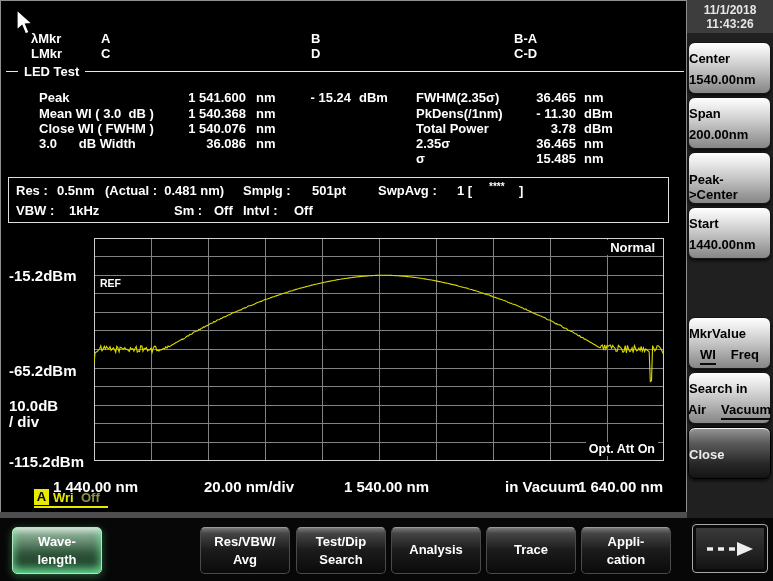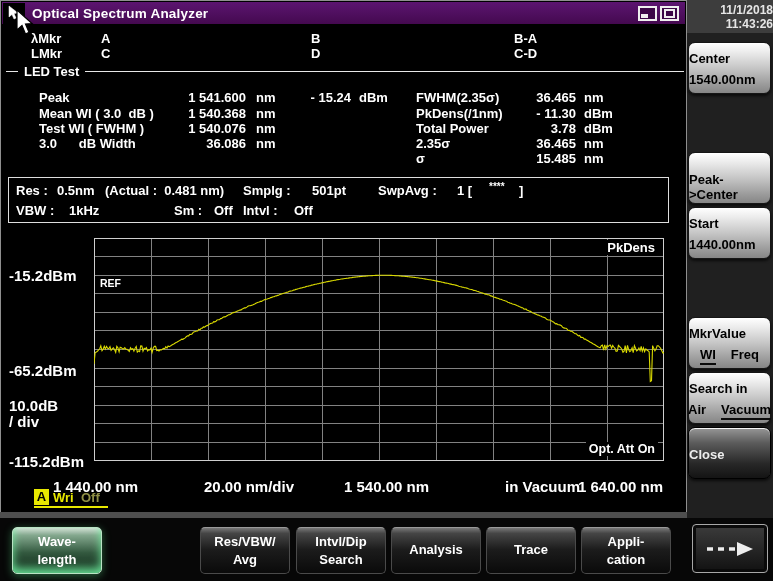--- a/index.html
+++ b/index.html
@@ -22,21 +22,21 @@
   
   .resbox{left:7px;top:176px;width:661px;height:46px;border:1px solid #dedede;box-sizing:border-box;}
   .resbox span{position:absolute;font-size:13px;white-space:pre;}
   
   .plot{left:93px;top:237px;width:570px;height:223px;}
   .plot-tag{background:#000;padding:0 3px;font-size:13px;}
   .ylab,.xlab{font-size:15px;white-space:pre;}
   .legendA{width:15px;height:16px;background:#e8e800;color:#000;text-align:center;font-size:13px;line-height:16px;}
   
   .rpanel{left:687px;top:0;width:86px;height:581px;background:#202020;}
-  .datebox{left:687px;top:0;width:86px;height:33px;background:#3d3d3d;text-align:right;font-size:12px;color:#e6e6e6;}
+  .datebox{left:687px;top:0;width:86px;height:33px;background:#3d3d3d;text-align:center;font-size:12px;color:#e6e6e6;}
   .rbtn{left:688px;width:83px;height:52px;border-radius:7px;border:1px solid #161616;box-sizing:border-box;
         background:linear-gradient(180deg,#ffffff 0%,#ececec 18%,#c6c6c6 50%,#9c9c9c 82%,#868686 100%);
         box-shadow:0 2px 3px rgba(0,0,0,.65), inset 0 1px 0 rgba(255,255,255,.9);
         color:#000;font-size:13px;}
   .rbtn .l1{display:block;margin-top:8px;}
   .rbtn .l2{display:block;margin-top:6px;}
   .rbtn.single .l1{margin-top:19px;}
   .opts{display:flex;justify-content:center;gap:15px;margin-top:6px;}
   .opt{padding-bottom:1px;}
   .opt.sel{border-bottom:2px solid #0a0a0a;}
@@ -62,34 +62,20 @@
 <div class="scr">
 
   <div class="abs rpanel"></div>
   <div class="abs datebox">
     <div style="margin-top:3px">11/1/2018</div>
     <div>11:43:26</div>
   </div>
 
   <div class="abs window">
 
-    <div class="abs titlebar">
-      <div class="abs app-icon">
-        <svg width="22" height="21" viewBox="0 0 22 21">
-          <path d="M6 3 L6 14 L9 11.5 L11 16 L13 15 L11 10.5 L15 10 Z" fill="#fff" stroke="#fff" stroke-width="0.5"></path>
-        </svg>
-      </div>
-      <span class="abs title-text">Optical Spectrum Analyzer</span>
-      <div class="abs win-btn" style="left:636px">
-          <div class="min-glyph"></div>
-        </div>
-      <div class="abs win-btn" style="left:658px">
-          <div class="max-glyph"></div>
-        </div>
-    </div>
 
     <div class="abs" style="left:14px;top:8px;z-index:20">
       <svg width="20" height="28" viewBox="0 0 20 28">
         <path d="M2 1 L2 21 L7 16.5 L10.5 25 L14 23.3 L10.5 15 L17 14.5 Z" fill="#fff" stroke="#000" stroke-width="1.2"></path>
       </svg>
     </div>
 
     <div class="abs t13 mrow" style="left:0;top:30px;width:687px;height:14px">
       <span style="left:30px">λMkr</span>
       <span style="left:100px">A</span>
@@ -115,21 +101,21 @@
       <span style="left:217px">nm</span>
       <span class="val" style="left:230px;width:82px">- 15.24</span>
       <span style="left:320px">dBm</span>
     </div>
     <div class="abs t13 mrow" style="left:38px;top:105px;width:360px;height:14px">
       <span style="left:0">Mean WI ( 3.0  dB )</span>
       <span class="val" style="left:110px;width:97px">1 540.368</span>
       <span style="left:217px">nm</span>
     </div>
     <div class="abs t13 mrow" style="left:38px;top:120px;width:360px;height:14px">
-      <span style="left:0">Test WI ( FWHM )</span>
+      <span style="left:0">Close WI ( FWHM )</span>
       <span class="val" style="left:110px;width:97px">1 540.076</span>
       <span style="left:217px">nm</span>
     </div>
     <div class="abs t13 mrow" style="left:38px;top:135px;width:360px;height:14px">
       <span style="left:0">3.0      dB Width</span>
       <span class="val" style="left:110px;width:97px">36.086</span>
       <span style="left:217px">nm</span>
     </div>
 
     <div class="abs t13 mrow" style="left:415px;top:89px;width:230px;height:14px">
@@ -200,21 +186,21 @@
             <line x1="0" y1="130.08333333333331" x2="570" y2="130.08333333333331" stroke="#828282" stroke-width="1"></line>
             <line x1="0" y1="148.66666666666666" x2="570" y2="148.66666666666666" stroke="#828282" stroke-width="1"></line>
             <line x1="0" y1="167.25" x2="570" y2="167.25" stroke="#828282" stroke-width="1"></line>
             <line x1="0" y1="185.83333333333331" x2="570" y2="185.83333333333331" stroke="#828282" stroke-width="1"></line>
             <line x1="0" y1="204.41666666666666" x2="570" y2="204.41666666666666" stroke="#828282" stroke-width="1"></line>
             <line x1="0" y1="222.5" x2="570" y2="222.5" stroke="#828282" stroke-width="1"></line>
             <rect x="0.5" y="0.5" width="569" height="222" fill="none" stroke="#cfcfcf" stroke-width="1"></rect>
           </g>
           <polyline points="0.0,126.0 1.1,114.8 2.3,114.1 3.4,113.3 4.6,111.8 5.7,110.8 6.8,107.9 8.0,112.7 9.1,111.2 10.3,108.2 11.4,111.1 12.5,108.4 13.7,110.2 14.8,110.7 16.0,108.6 17.1,112.3 18.2,110.9 19.4,109.9 20.5,111.5 21.7,114.3 22.8,108.4 23.9,109.8 25.1,113.8 26.2,109.2 27.4,109.6 28.5,110.9 29.6,110.9 30.8,109.6 31.9,111.3 33.1,111.4 34.2,112.4 35.3,113.4 36.5,109.7 37.6,111.4 38.8,110.6 39.9,113.1 41.0,110.4 42.2,108.5 43.3,114.2 44.5,112.9 45.6,113.6 46.7,107.9 47.9,108.1 49.0,113.1 50.2,110.3 51.3,110.9 52.4,109.6 53.6,112.9 54.7,111.6 55.9,111.9 57.0,110.2 58.1,114.3 59.3,110.0 60.4,108.4 61.6,108.4 62.7,112.5 63.8,112.2 65.0,113.0 66.1,111.7 67.3,112.0 68.4,111.2 69.5,110.4 70.7,110.8 71.8,108.7 73.0,110.1 74.1,108.0 75.2,108.7 76.4,108.0 77.5,107.3 78.7,106.6 79.8,106.0 80.9,105.3 82.1,104.6 83.2,104.0 84.4,103.3 85.5,102.6 86.6,102.0 87.8,101.1 88.9,101.3 90.1,100.6 91.2,99.9 92.3,98.7 93.5,97.9 94.6,97.9 95.8,96.3 96.9,96.5 98.0,96.0 99.2,94.4 100.3,93.7 101.5,93.5 102.6,93.0 103.7,93.0 104.9,91.3 106.0,91.9 107.2,90.2 108.3,90.1 109.4,88.9 110.6,89.1 111.7,88.3 112.9,87.6 114.0,87.4 115.1,86.4 116.3,85.6 117.4,85.3 118.6,85.0 119.7,83.7 120.8,83.9 122.0,83.2 123.1,82.0 124.3,81.7 125.4,81.8 126.5,80.6 127.7,80.5 128.8,79.4 130.0,78.8 131.1,78.9 132.2,78.3 133.4,77.6 134.5,76.8 135.7,76.6 136.8,76.1 137.9,75.3 139.1,74.6 140.2,74.4 141.4,73.9 142.5,73.6 143.6,73.1 144.8,72.6 145.9,72.1 147.1,71.9 148.2,71.0 149.3,70.6 150.5,69.9 151.6,69.9 152.8,69.1 153.9,68.3 155.0,67.8 156.2,67.7 157.3,67.4 158.5,67.1 159.6,66.5 160.7,66.0 161.9,65.2 163.0,64.7 164.2,64.2 165.3,64.0 166.4,63.4 167.6,63.4 168.7,62.6 169.9,62.0 171.0,61.6 172.1,61.3 173.3,60.9 174.4,60.5 175.6,60.3 176.7,59.6 177.8,59.4 179.0,58.7 180.1,58.7 181.3,58.0 182.4,57.9 183.5,57.4 184.7,57.2 185.8,56.4 187.0,56.1 188.1,55.8 189.2,55.4 190.4,55.0 191.5,54.8 192.7,54.2 193.8,54.2 194.9,53.5 196.1,53.1 197.2,53.0 198.4,52.7 199.5,52.1 200.6,52.0 201.8,51.4 202.9,51.2 204.1,50.8 205.2,50.5 206.3,50.1 207.5,50.0 208.6,49.6 209.8,49.3 210.9,49.1 212.0,48.6 213.2,48.3 214.3,48.1 215.5,47.7 216.6,47.6 217.7,47.1 218.9,47.0 220.0,46.6 221.2,46.3 222.3,46.2 223.4,45.8 224.6,45.7 225.7,45.2 226.9,45.1 228.0,44.8 229.1,44.6 230.3,44.2 231.4,44.1 232.6,43.8 233.7,43.6 234.8,43.4 236.0,43.2 237.1,42.9 238.3,42.7 239.4,42.5 240.5,42.3 241.7,42.1 242.8,41.8 244.0,41.6 245.1,41.5 246.2,41.3 247.4,41.0 248.5,40.9 249.7,40.7 250.8,40.5 251.9,40.4 253.1,40.2 254.2,40.1 255.4,39.9 256.5,39.7 257.6,39.6 258.8,39.4 259.9,39.3 261.1,39.1 262.2,39.0 263.3,38.9 264.5,38.8 265.6,38.6 266.8,38.5 267.9,38.4 269.0,38.3 270.2,38.2 271.3,38.1 272.5,38.0 273.6,37.9 274.7,37.8 275.9,37.7 277.0,37.7 278.2,37.6 279.3,37.5 280.4,37.5 281.6,37.4 282.7,37.4 283.9,37.3 285.0,37.3 286.1,37.3 287.3,37.3 288.4,37.2 289.6,37.2 290.7,37.2 291.8,37.3 293.0,37.3 294.1,37.3 295.3,37.3 296.4,37.4 297.5,37.4 298.7,37.5 299.8,37.5 301.0,37.6 302.1,37.7 303.2,37.8 304.4,37.8 305.5,37.9 306.7,38.0 307.8,38.1 308.9,38.2 310.1,38.3 311.2,38.4 312.4,38.5 313.5,38.6 314.6,38.8 315.8,38.9 316.9,39.0 318.1,39.1 319.2,39.3 320.3,39.4 321.5,39.5 322.6,39.7 323.8,39.8 324.9,40.0 326.0,40.2 327.2,40.3 328.3,40.5 329.5,40.7 330.6,40.9 331.7,41.1 332.9,41.3 334.0,41.5 335.2,41.7 336.3,41.8 337.4,42.0 338.6,42.2 339.7,42.4 340.9,42.7 342.0,42.9 343.1,43.1 344.3,43.4 345.4,43.6 346.6,43.8 347.7,44.1 348.8,44.3 350.0,44.6 351.1,44.9 352.3,45.1 353.4,45.3 354.5,45.5 355.7,45.9 356.8,46.1 358.0,46.4 359.1,46.6 360.2,46.8 361.4,47.1 362.5,47.4 363.7,47.7 364.8,48.2 365.9,48.5 367.1,48.7 368.2,49.1 369.4,49.3 370.5,49.7 371.6,49.8 372.8,50.1 373.9,50.6 375.1,51.0 376.2,51.3 377.3,51.5 378.5,51.8 379.6,52.4 380.8,52.5 381.9,52.8 383.0,53.3 384.2,53.5 385.3,54.1 386.5,54.5 387.6,54.7 388.7,55.1 389.9,55.4 391.0,56.1 392.2,56.0 393.3,56.7 394.4,56.8 395.6,57.1 396.7,57.9 397.9,58.1 399.0,58.7 400.1,59.2 401.3,59.4 402.4,59.9 403.6,60.2 404.7,60.5 405.8,61.2 407.0,61.3 408.1,61.8 409.3,62.2 410.4,62.5 411.5,63.0 412.7,63.3 413.8,64.3 415.0,64.5 416.1,65.2 417.2,65.2 418.4,66.0 419.5,66.2 420.7,66.5 421.8,67.0 422.9,67.6 424.1,67.9 425.2,68.5 426.4,69.1 427.5,69.6 428.6,69.7 429.8,70.9 430.9,71.1 432.1,71.1 433.2,72.2 434.3,72.6 435.5,73.3 436.6,73.4 437.8,74.4 438.9,75.0 440.0,75.2 441.2,75.9 442.3,76.2 443.5,77.0 444.6,77.1 445.7,77.8 446.9,78.0 448.0,78.7 449.2,79.1 450.3,79.4 451.4,80.0 452.6,81.3 453.7,81.7 454.9,82.0 456.0,82.0 457.1,82.6 458.3,83.4 459.4,83.9 460.6,85.0 461.7,85.9 462.8,85.7 464.0,86.8 465.1,86.8 466.3,87.1 467.4,87.7 468.5,89.2 469.7,89.9 470.8,90.1 472.0,90.2 473.1,91.2 474.2,92.5 475.4,92.3 476.5,93.3 477.7,93.3 478.8,94.0 479.9,94.9 481.1,95.7 482.2,95.7 483.4,97.0 484.5,97.9 485.6,97.5 486.8,99.4 487.9,99.2 489.1,99.7 490.2,101.1 491.3,101.1 492.5,102.0 493.6,102.6 494.8,103.3 495.9,104.0 497.0,104.6 498.2,105.3 499.3,106.0 500.5,106.6 501.6,107.3 502.7,108.0 503.9,108.7 505.0,109.3 506.2,109.8 507.3,107.6 508.4,107.1 509.6,112.1 510.7,106.9 511.9,111.1 513.0,107.7 514.1,108.6 515.3,107.3 516.4,107.1 517.6,110.3 518.7,107.5 519.8,109.0 521.0,110.3 522.1,113.3 523.3,113.0 524.4,107.4 525.5,108.5 526.7,109.5 527.8,111.2 529.0,114.2 530.1,113.2 531.2,107.6 532.4,114.8 533.5,107.4 534.7,111.8 535.8,113.7 536.9,112.6 538.1,109.8 539.2,114.6 540.4,107.7 541.5,110.3 542.6,112.9 543.8,112.2 544.9,110.1 546.1,112.7 547.2,108.5 548.3,113.2 549.5,109.8 550.6,113.6 551.8,110.9 552.9,112.0 554.0,112.7 555.2,114.0 556.3,143.5 557.5,142.7 558.6,107.6 559.7,110.1 560.9,112.8 562.0,111.1 563.2,107.7 564.3,107.7 565.4,109.0 566.6,110.2 567.7,112.5 568.9,115.0 570.0,114.6" fill="none" stroke="#d9d900" stroke-width="1.1"></polyline>
         </svg>
-      <span class="abs plot-tag" style="right:6px;top:2px">PkDens</span>
+      <span class="abs plot-tag" style="right:6px;top:2px">Normal</span>
       <span class="abs plot-tag" style="left:3px;top:39px;font-size:10.5px">REF</span>
       <span class="abs plot-tag" style="right:6px;bottom:5px;font-size:12.5px">Opt. Att On</span>
     </div>
 
     <span class="abs ylab" style="left:8px;top:266px">-15.2dBm</span>
     <span class="abs ylab" style="left:8px;top:361px">-65.2dBm</span>
     <span class="abs ylab" style="left:8px;top:396px">10.0dB</span>
     <span class="abs ylab" style="left:8px;top:412px">/ div</span>
     <span class="abs ylab" style="left:8px;top:452px">-115.2dBm</span>
 
@@ -226,20 +212,24 @@
 
     <div class="abs legendA" style="left:33px;top:488px">A</div>
     <span class="abs t13" style="left:52px;top:489px;color:#e8e800">Wri</span>
     <span class="abs t13" style="left:80px;top:489px;color:#8f8f45">Off</span>
     <div class="abs" style="left:33px;top:505px;width:74px;height:2px;background:#e8e800"></div>
   </div>
 
   <div class="abs rbtn" style="top:42px">
     <span class="l1">Center</span>
     <span class="l2">1540.00nm</span>
+  </div>
+  <div class="abs rbtn" style="top:97px">
+    <span class="l1">Span</span>
+    <span class="l2">200.00nm</span>
   </div>
   <div class="abs rbtn single" style="top:152px">
     <span class="l1">Peak-&gt;Center</span>
   </div>
   <div class="abs rbtn" style="top:207px">
     <span class="l1">Start</span>
     <span class="l2">1440.00nm</span>
   </div>
   <div class="abs rbtn" style="top:317px">
     <span class="l1">MkrValue</span>
@@ -264,21 +254,21 @@
 
   <div class="abs mbtn sel" style="left:12px">
     <span>Wave-</span>
     <span>length</span>
   </div>
   <div class="abs mbtn" style="left:200px">
     <span>Res/VBW/</span>
     <span>Avg</span>
   </div>
   <div class="abs mbtn" style="left:296px">
-    <span>Intvl/Dip</span>
+    <span>Test/Dip</span>
     <span>Search</span>
   </div>
   <div class="abs mbtn" style="left:391px">
     <span>Analysis</span>
     <span></span>
   </div>
   <div class="abs mbtn" style="left:486px">
     <span>Trace</span>
     <span></span>
   </div>

